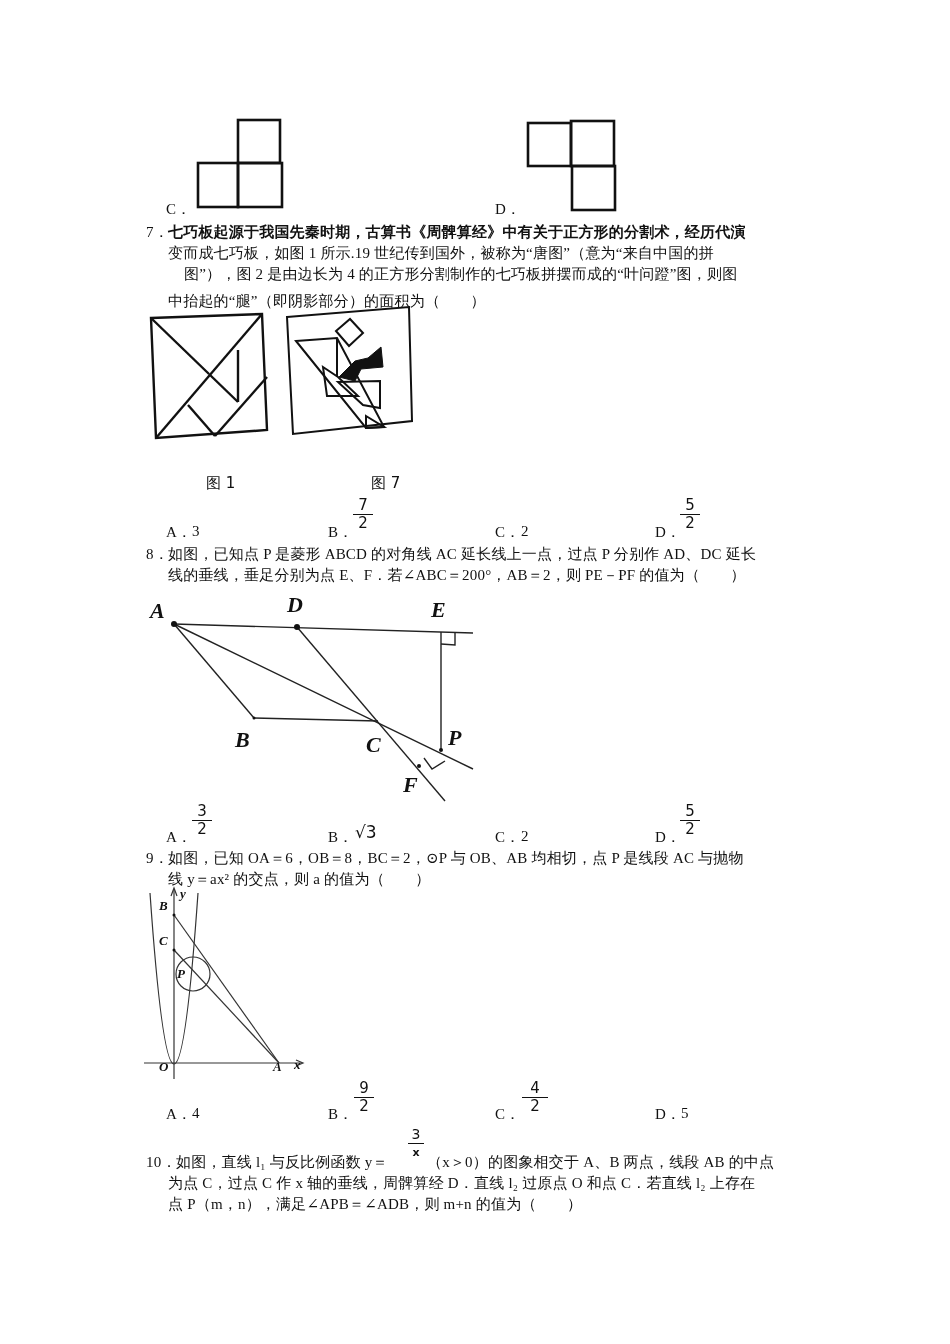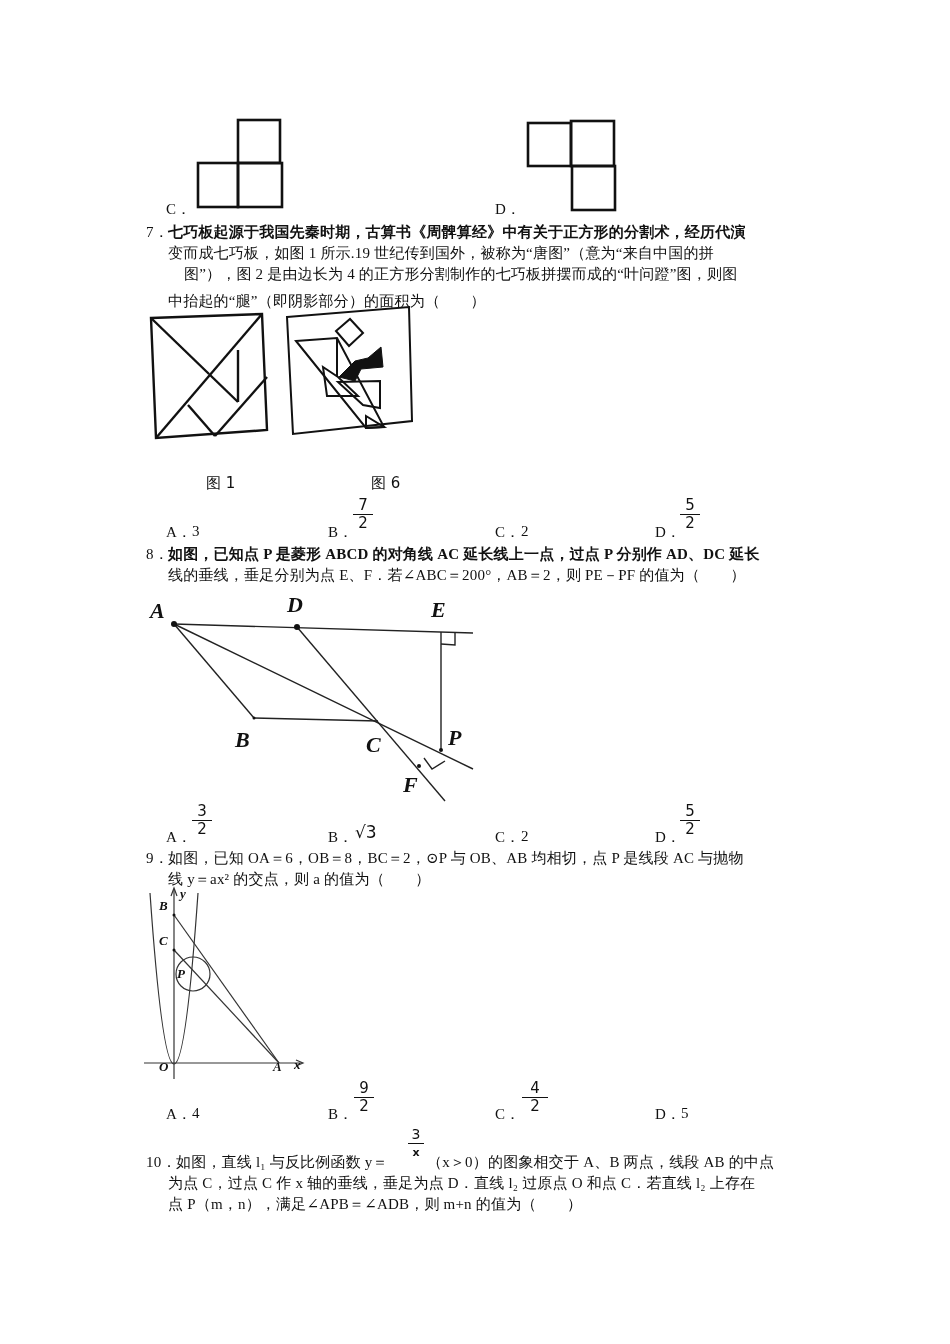--- a/index.html
+++ b/index.html
@@ -62,21 +62,21 @@
       <polygon points="53,28 67,16 80,30 66,43"></polygon>
       <polygon points="13,38 54,35 101,124 83,125"></polygon>
       <line x1="54" y1="35" x2="54" y2="74"></line>
       <polygon points="40,64 55,74 75,93 44,93"></polygon>
       <polygon points="55,79 97,78 97,105 80,102"></polygon>
       <polygon points="83,113 101,124 83,125"></polygon>
     </g>
     <polygon points="56,74 72,58 85,55 98,44 100,64 78,66 72,78" fill="#111" stroke="#111" stroke-width="1"></polygon>
   </svg>
   <span class="lbl" style="left:206px; top:474px;">图 1</span>
-  <span class="lbl" style="left:371px; top:474px;">图 6</span>
+  <span class="lbl" style="left:371px; top:474px;">图 7</span>
 
   <div>
     <span class="opt" style="left:166px; top:523px;">A．</span>
     <span class="opt" style="left:192px; top:523px;">3</span>
   </div>
   <div>
     <span class="opt" style="left:328px; top:523px;">B．</span>
     <div class="frac" style="left:353px; top:497px; width:20px;">
       <span class="num">7</span>
       <span class="den">2</span>
@@ -90,21 +90,21 @@
     <span class="opt" style="left:655px; top:523px;">D．</span>
     <div class="frac" style="left:680px; top:497px; width:20px;">
       <span class="num">5</span>
       <span class="den">2</span>
     </div>
   </div>
 </div>
 
 <div>
   <span class="q-line" style="left:146px; top:544px;">8．</span>
-  <span class="q-line" style="left:168px; top:544px;font-weight:bold;">如图，已知点 P 是菱形 ABCD 的对角线 AC 延长线上一点，过点 P 分别作 AD、DC 延长</span>
+  <span class="q-line" style="left:168px; top:544px;">如图，已知点 P 是菱形 ABCD 的对角线 AC 延长线上一点，过点 P 分别作 AD、DC 延长</span>
   <span class="q-line" style="left:168px; top:565px;">线的垂线，垂足分别为点 E、F．若∠ABC＝200°，AB＝2，则 PE－PF 的值为（　　）</span>
 
   <svg width="340" height="220" style="left:145px; top:588px;">
     <g fill="none" stroke="#222" stroke-width="1.4">
       <line x1="29" y1="36" x2="328" y2="45"></line>
       <line x1="29" y1="36" x2="109" y2="130"></line>
       <line x1="109" y1="130" x2="233" y2="133"></line>
       <line x1="152" y1="39" x2="300" y2="213"></line>
       <line x1="29" y1="36" x2="328" y2="181"></line>
       <line x1="296" y1="44" x2="296" y2="162"></line>
@@ -201,15 +201,15 @@
 </div>
 
 <div>
   <div class="frac" style="left:408px; top:1126px; width:16px; font-size:14px;">
     <span class="num">3</span>
     <span class="den" style="font-size:11px; font-weight:bold;">x</span>
   </div>
   <span class="q-line" style="left:146px; top:1152px;">10．</span>
   <span class="q-line" style="left:176px; top:1152px;">如图，直线 l₁ 与反比例函数 y＝</span>
   <span class="q-line" style="left:427px; top:1152px;">（x＞0）的图象相交于 A、B 两点，线段 AB 的中点</span>
-  <span class="q-line" style="left:168px; top:1173px;">为点 C，过点 C 作 x 轴的垂线，垂足为点 D．直线 l₂ 过原点 O 和点 C．若直线 l₂ 上存在</span>
+  <span class="q-line" style="left:168px; top:1173px;">为点 C，过点 C 作 x 轴的垂线，周髀算经 D．直线 l₂ 过原点 O 和点 C．若直线 l₂ 上存在</span>
   <span class="q-line" style="left:168px; top:1194px;text-align:right;">点 P（m，n），满足∠APB＝∠ADB，则 m+n 的值为（　　）</span>
 </div>
 
 </body></html>

